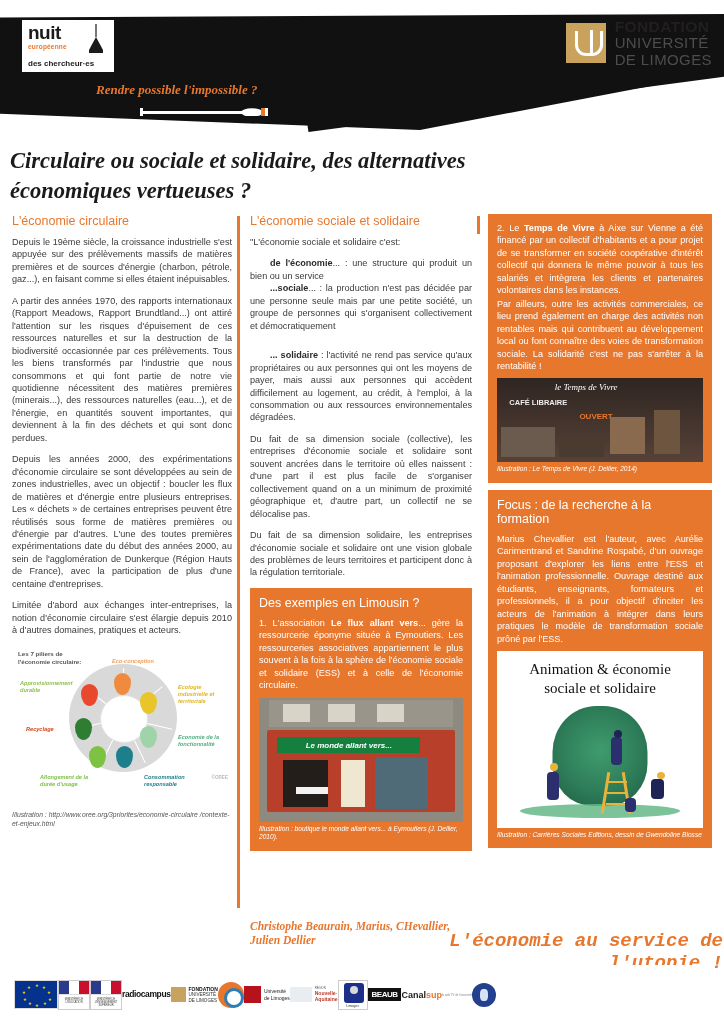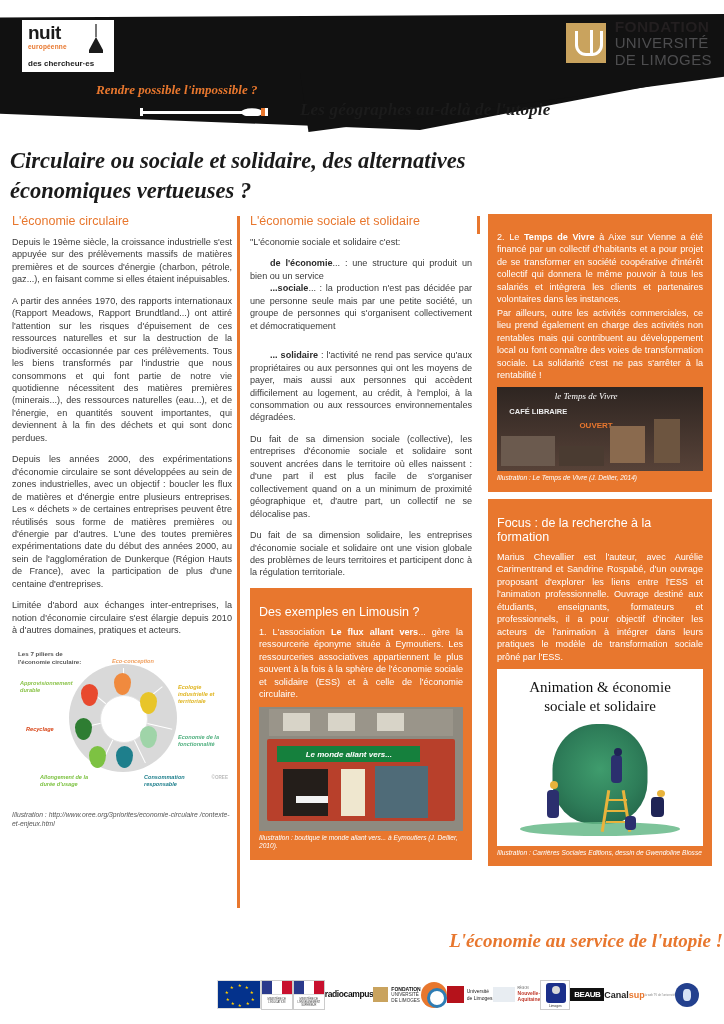--- a/index.html
+++ b/index.html
@@ -82,21 +82,21 @@
   .vbar { position:absolute; top:0; width:3px; background:#E8772E; }
   .vbar1 { left:237px; top:2px; height:692px; }
   .vbar2 { left:477px; top:2px; height:18px; }
 
   .sec-head { color:#E8772E; font-size:12.5px; font-weight:400; margin-bottom:8px; }
   p.body { font-size:9.1px; line-height:1.37; color:#3a3a3a; text-align:justify; margin-bottom:9px; }
   p.body b { color:#2b2b2b; }
   .ind { display:block; text-indent:20px; }
 
   
-  .opanel { background:#E8772E; color:#ffffff; padding:17px 9px 9px 9px; }
+  .opanel { background:#E8772E; color:#ffffff; padding:8px 9px 9px 9px; }
   .opanel h3 { font-size:12.5px; font-weight:400; margin-bottom:7px; color:#fff; }
   .opanel p { font-size:9.1px; line-height:1.37; text-align:justify; color:#ffffff; margin:0; }
   .opanel p b { font-weight:700; }
   .cap { font-size:6.6px; font-style:italic; line-height:1.3; color:#fff; margin-top:3px; }
   .cap-dark { font-size:6.8px; font-style:italic; line-height:1.35; color:#555; margin-top:4px; }
 
   
   .ph { width:100%; position:relative; overflow:hidden; }
   .tdv { height:84px; background:linear-gradient(#2e2521,#574238); margin-top:6px; }
   .tdv-sign { position:absolute; left:28%; top:4%; font-family:"Liberation Serif",serif; font-size:9px; color:#fff; font-style:italic; }
@@ -137,27 +137,27 @@
   .oree { position:absolute; right:4px; bottom:26px; font-size:4.6px; color:#bbb; font-weight:700; }
 
   
   .authors {
     position:absolute; left:250px; top:920px; width:200px;
     font-family:"Liberation Serif", serif; font-style:italic; font-weight:700;
     font-size:11.5px; line-height:1.18; color:#E8772E;
   }
   .tagline {
     position:absolute; left:433px; top:930px; width:290px; text-align:right;
-    font-family:Liberation Serif, serif; font-style:italic; font-weight:700;
+    font-family:Liberation Mono, monospace; font-style:italic; font-weight:700;
     font-size:19px; color:#E8772E;
   }
 
   
   .footer { position:absolute; left:0; top:965px; width:699px; height:59px; background:#fff;
-            display:flex; align-items:center; justify-content:flex-end; padding:0 0; }
+            display:flex; align-items:center; justify-content:flex-start; padding:0 14px; }
   .lg { display:flex; align-items:center; justify-content:center; }
   .lg-eu { width:44px; height:29px; background:#04328c; position:relative; border:1px solid #ddd; }
   .lg-eu .star { position:absolute; color:#ffcc00; font-size:4.5px; line-height:1; }
   .lg-mar { width:32px; height:30px; border:1px solid #ccc; background:#fff; display:flex; flex-direction:column; }
   .lg-mar .tri { height:13px; display:flex; }
   .lg-mar .tri i { flex:1; }
   .lg-mar .tri i:nth-child(1){ background:#2a3a8c; }
   .lg-mar .tri i:nth-child(2){ background:#fff; }
   .lg-mar .tri i:nth-child(3){ background:#c8102e; }
   .lg-mar .mt { flex:1; font-size:2.6px; color:#333; text-align:center; padding-top:3px; border-top:1px solid #ddd; line-height:1.2;}
@@ -212,21 +212,20 @@
     <div class="slogan">Rendre possible l'impossible ?</div>
 
     <svg class="mic-body" viewBox="0 0 132 8">
       <rect x="0" y="0" width="3" height="8" fill="#fff"></rect>
       <rect x="0" y="3" width="104" height="3" fill="#fff"></rect>
       <ellipse cx="112" cy="4.5" rx="11" ry="4.2" fill="#fff"></ellipse>
       <rect x="121" y="0" width="4" height="9" fill="#E8772E"></rect>
       <rect x="125" y="0" width="3" height="9" fill="#fff"></rect>
     </svg>
 
-    <div class="subtitle">Les géographes au-delà de l'utopie</div>
 
     <div class="fond-logo">
       <div class="fond-mark"></div>
       <div class="fond-txt">
         <div class="fond-l1">FONDATION</div>
         <div class="fond-l2">UNIVERSITÉ</div>
         <div class="fond-l3">DE LIMOGES</div>
       </div>
     </div>
   </div>
@@ -354,20 +353,21 @@
             <div class="bk-fig" style="left:77%; top:64%; width:13px; height:20px; border-radius:4px; background:#1f2456;"></div>
             <div class="bk-fig" style="left:80%; top:58%; width:8px; height:7px; border-radius:50%; background:#e8b33c;"></div>
             <div class="bk-fig" style="left:63%; top:80%; width:11px; height:14px; border-radius:4px; background:#2b2f6e;"></div>
           </div>
         </div>
         <div class="cap">Illustration : Carrières Sociales Editions, dessin de Gwendoline Blosse</div>
       </div>
     </div>
   </div>
 
+  <div class="authors">Christophe Beaurain, Marius, CHevallier, Julien Dellier</div>
   <div class="tagline">L'économie au service de l'utopie !</div>
 
   <div class="footer">
     <div class="lg">
       <div class="lg-eu">
         <span class="star" style="left:20px;top:3px">★</span>
           <span class="star" style="left:27px;top:5px">★</span>
         <span class="star" style="left:32px;top:10px">★</span>
           <span class="star" style="left:33px;top:17px">★</span>
         <span class="star" style="left:28px;top:21px">★</span>

